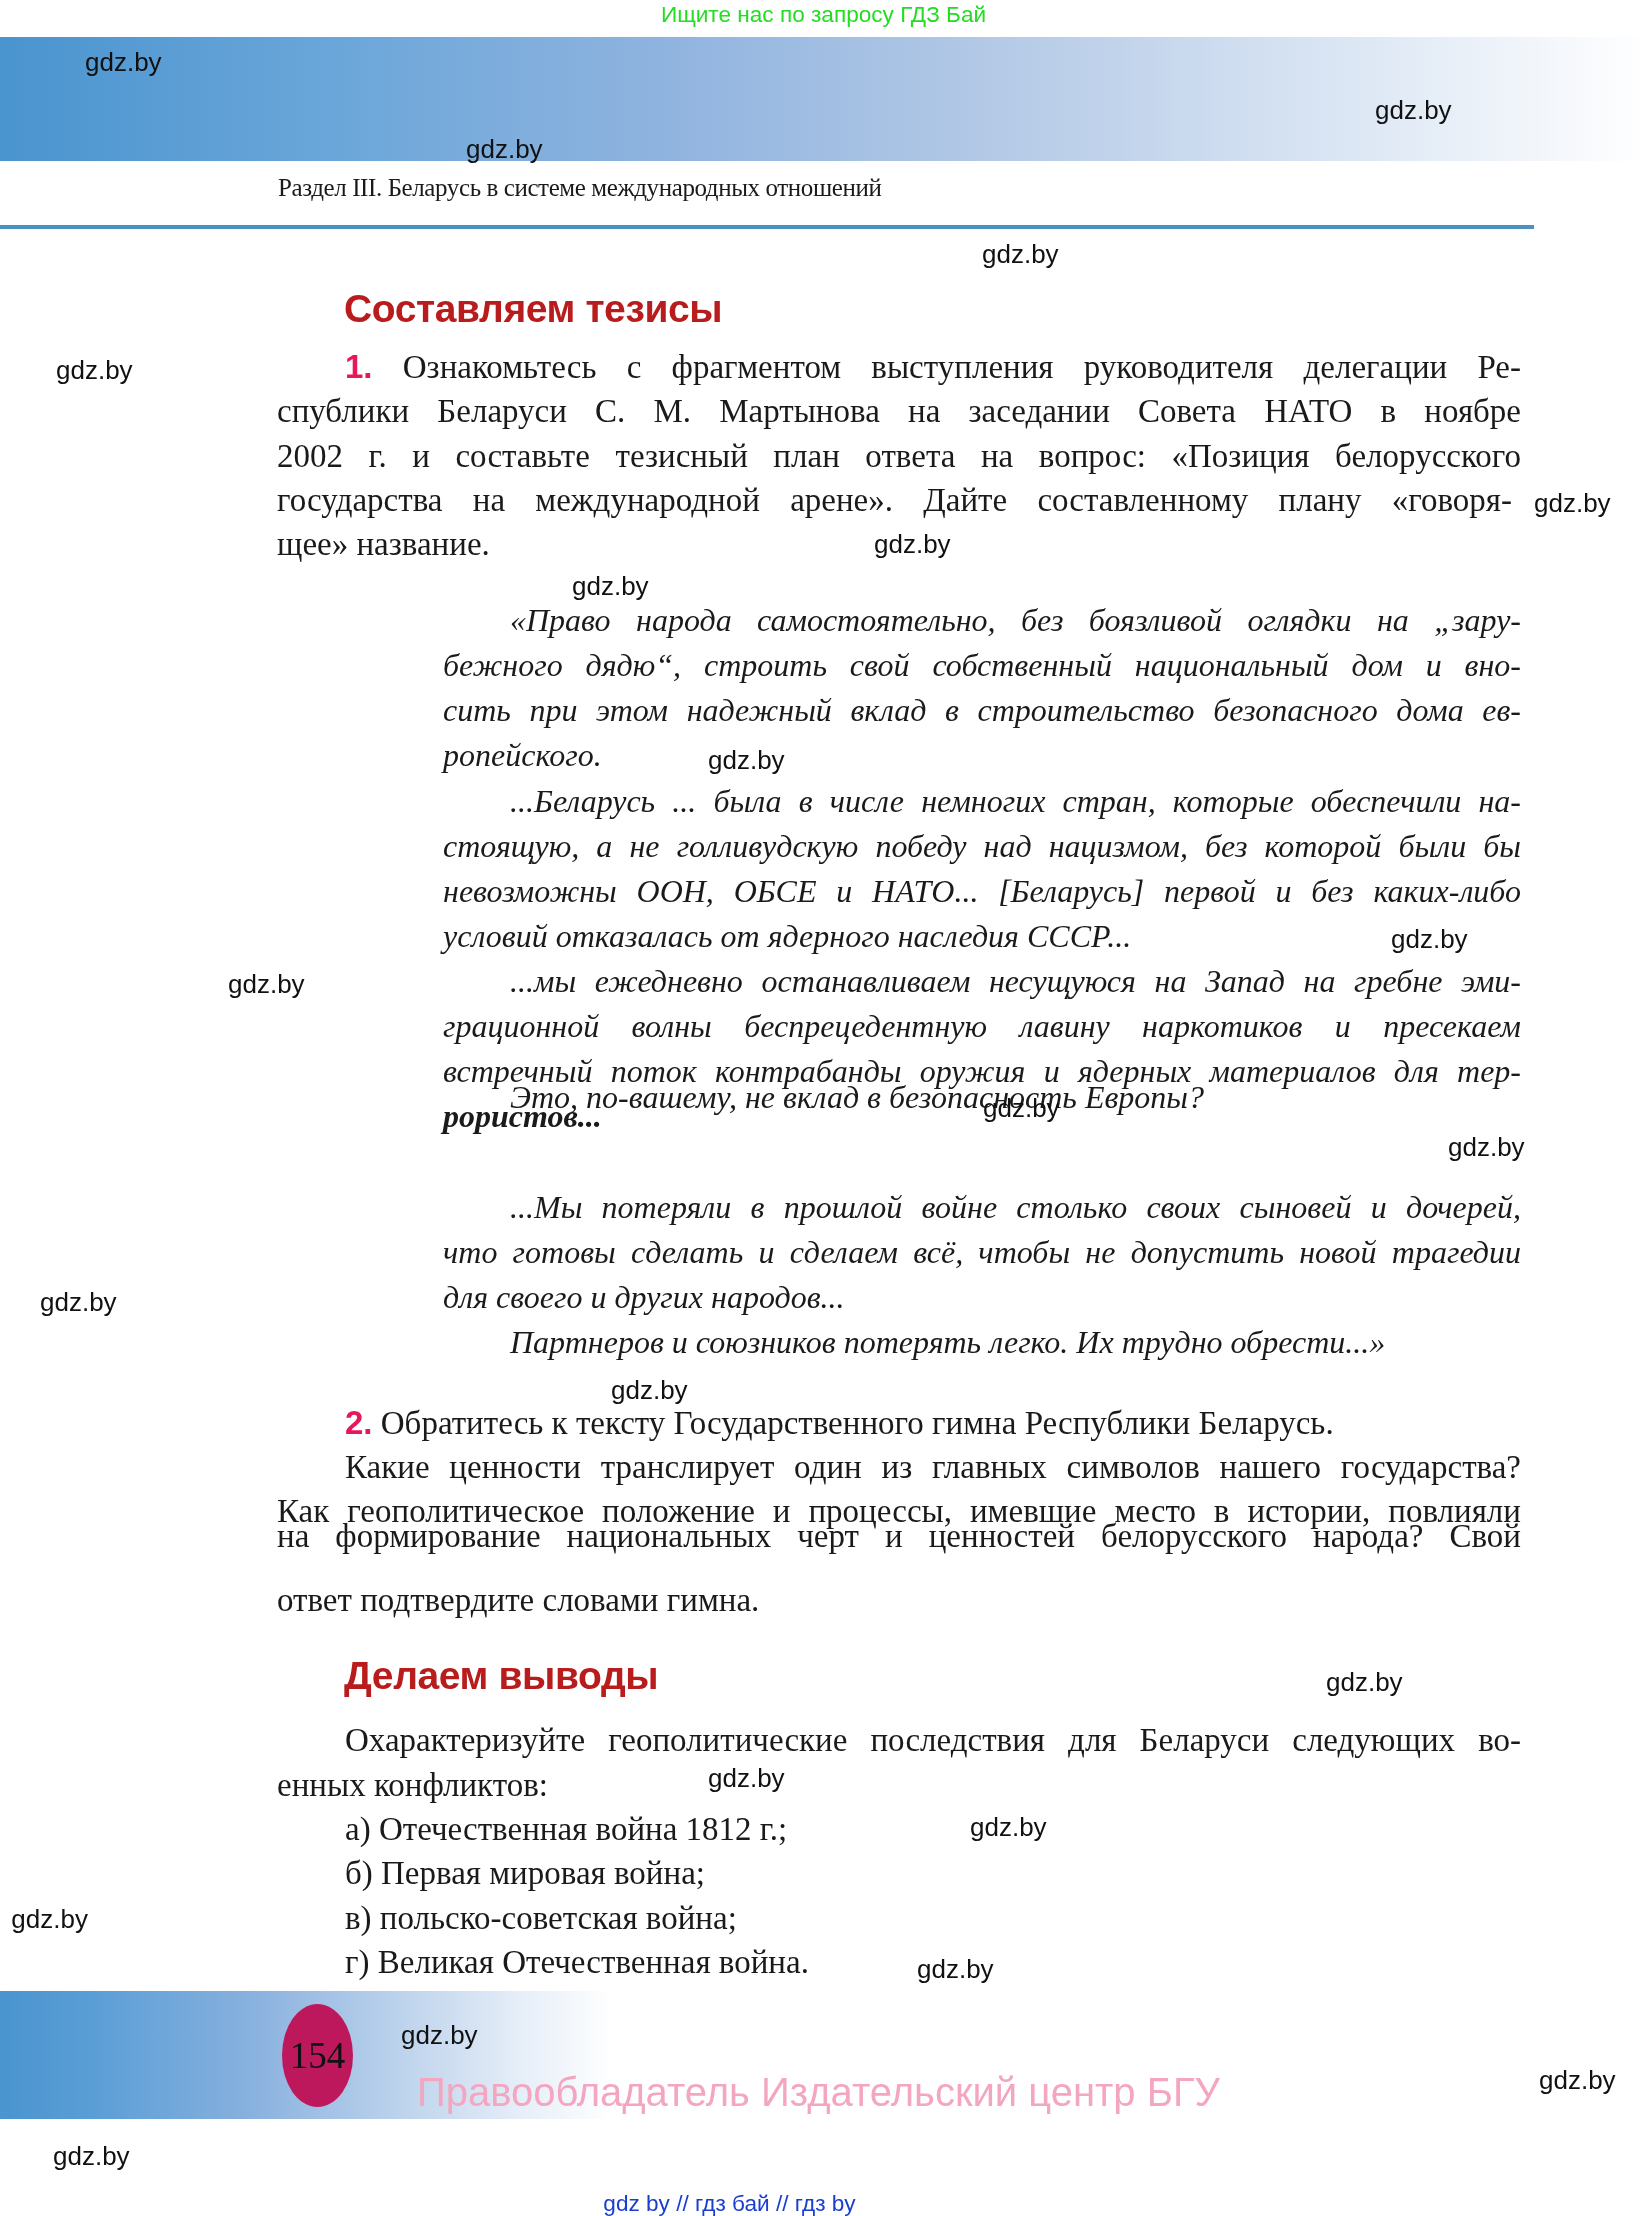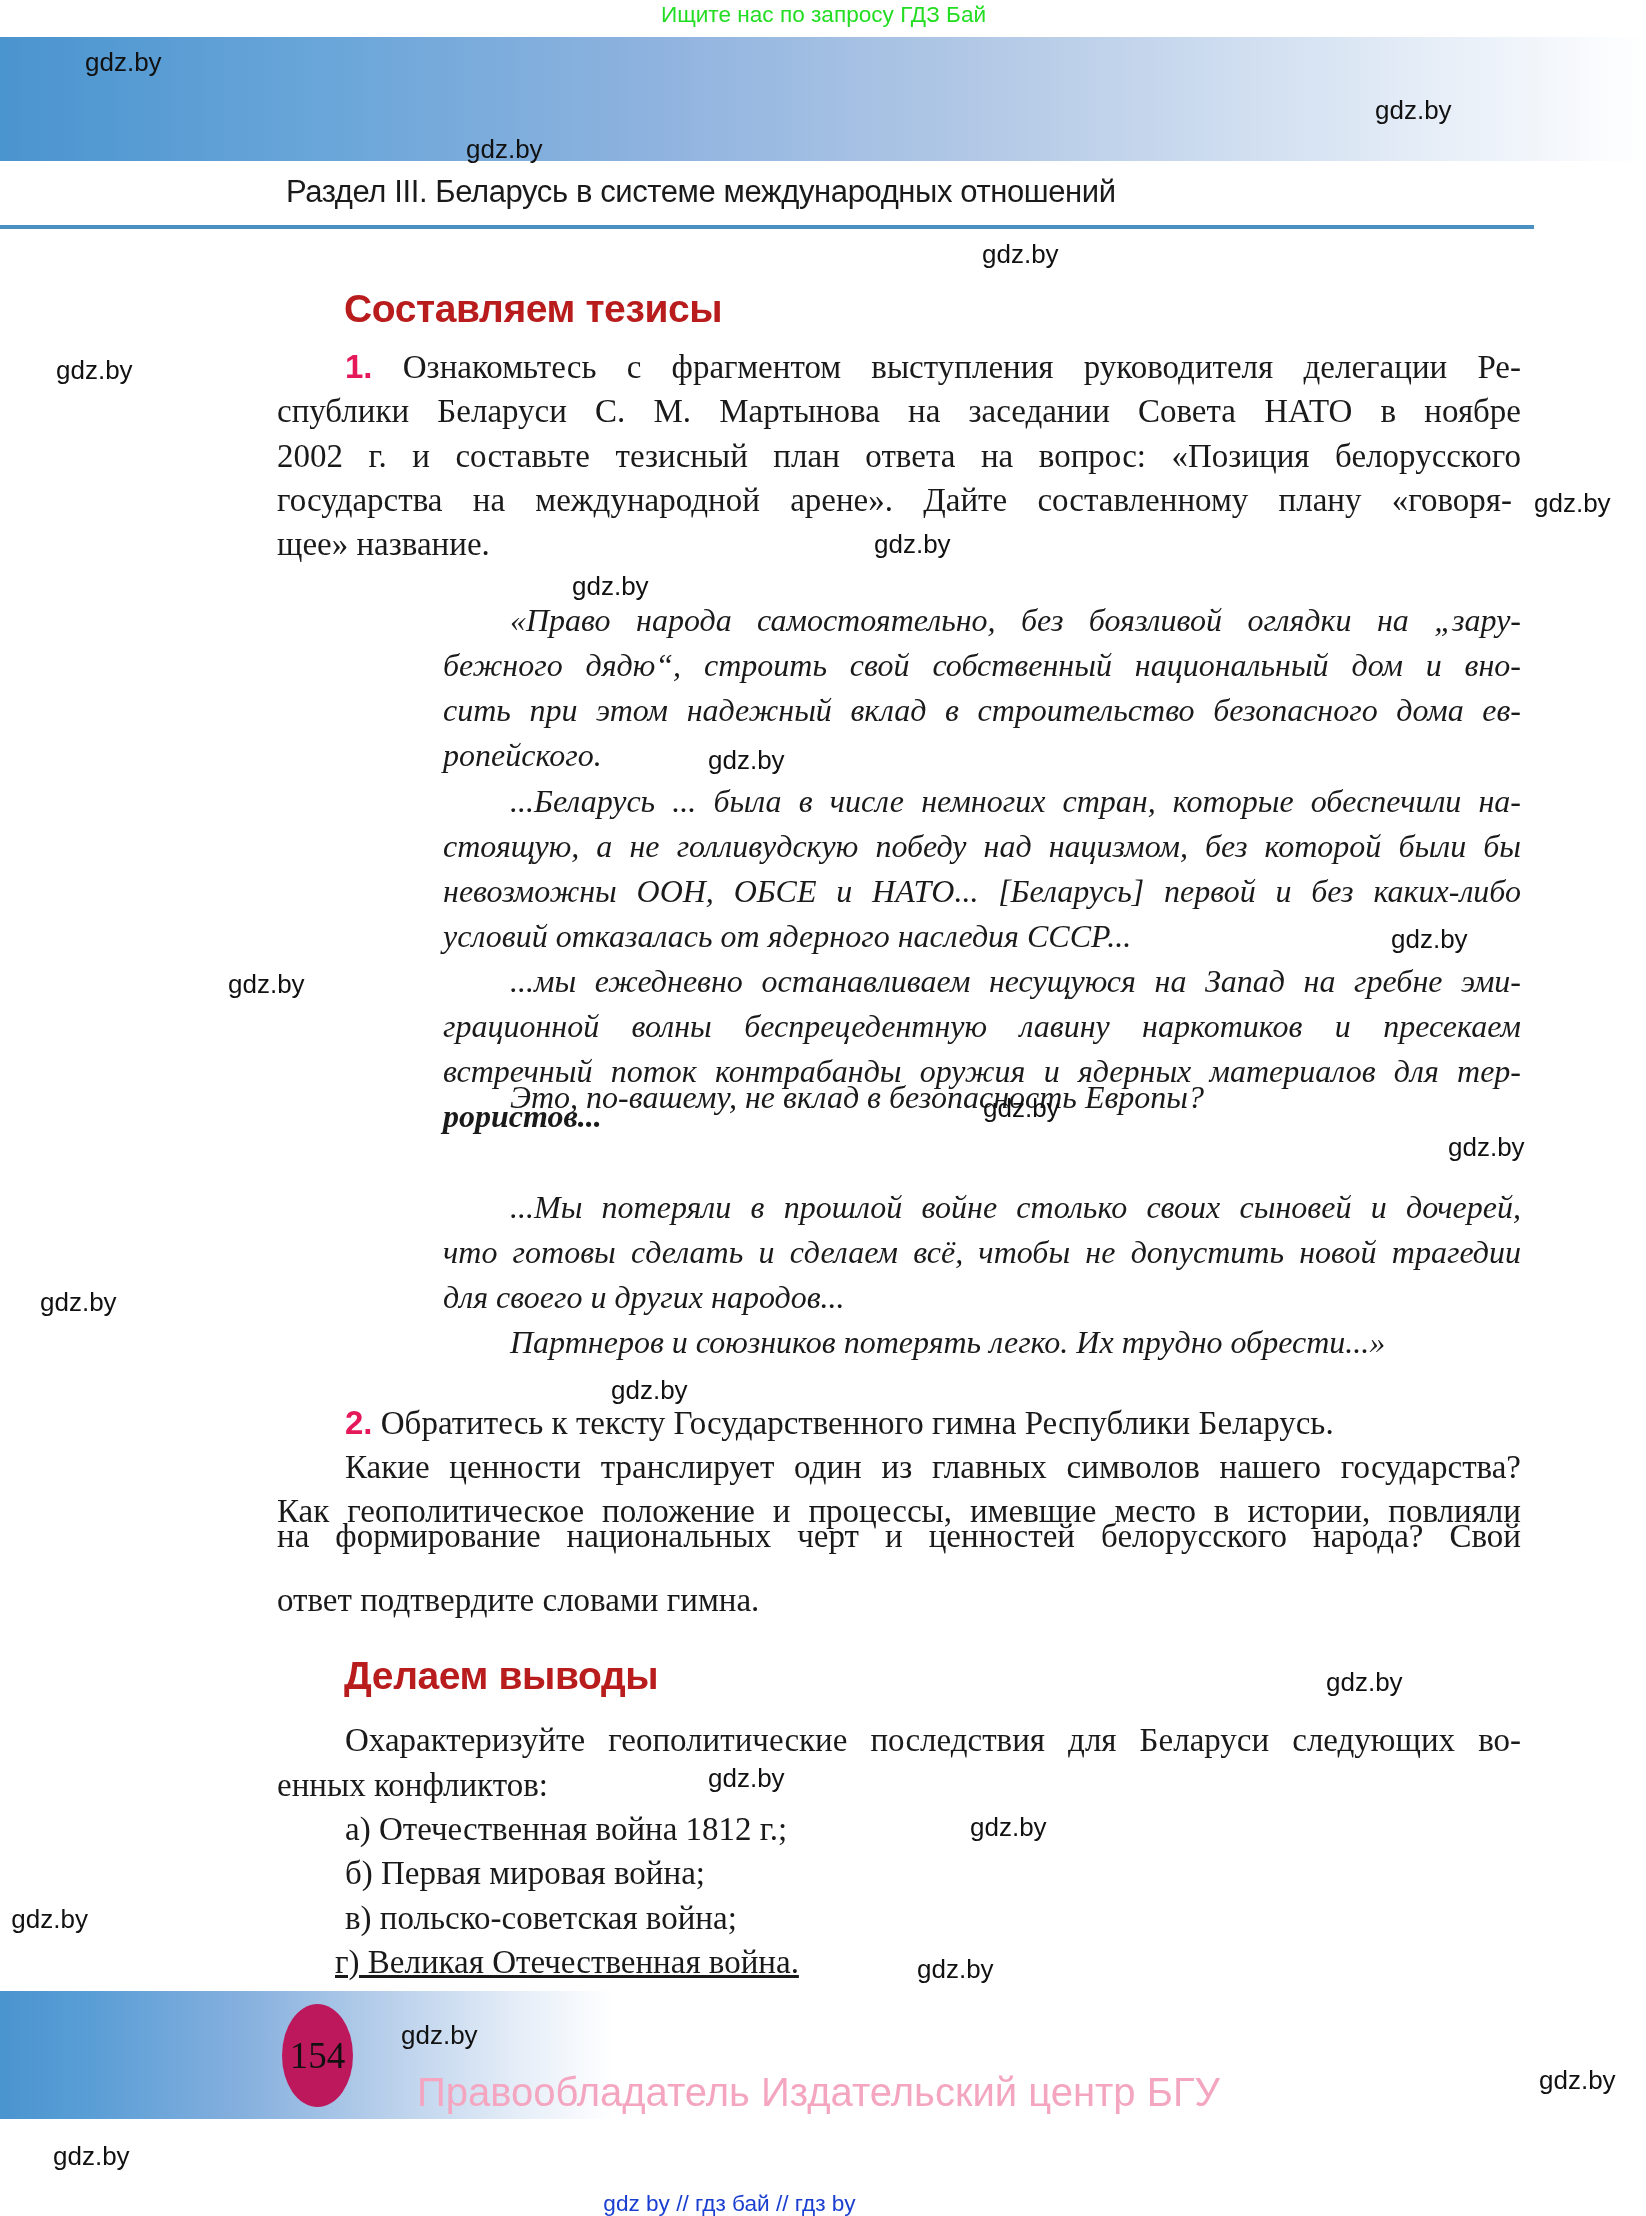--- a/index.html
+++ b/index.html
@@ -1,20 +1,20 @@
 <!DOCTYPE html>
 <html style="font-size:13px"><head>
 <meta charset="utf-8">
 <style>
   html,body{margin:0;padding:0;}
   body{width:1647px;height:2216px;position:relative;background:#ffffff;overflow:hidden;font-family:"Liberation Serif",serif;color:#1a1a1a;}
   .abs{position:absolute;white-space:nowrap;}
   .top-banner-text{left:0;width:1647px;top:1.6px;text-align:center;font-family:"Liberation Sans",sans-serif;font-size:22.6px;color:#22dd22;}
   .header-band{left:0;top:37px;width:1647px;height:124px;background:linear-gradient(to right,#4a94cf 0%,#6aa6d9 20%,#8fb3df 40%,#b3c9e6 60%,#d8e4f3 80%,#ffffff 100%);}
-  .running-head{left:286px;top:174px;font-family:Liberation Sans, sans-serif;font-size:31px;color:#1a1a1a;letter-spacing:-0.4px;}
+  .running-head{left:278px;top:174px;font-family:Liberation Serif, serif;font-size:25px;color:#1a1a1a;letter-spacing:-0.4px;}
   .rule{left:0;top:225px;width:1534px;height:4px;background:#4a90c0;}
   .section-title{font-family:"Liberation Sans",sans-serif;font-weight:bold;font-size:39px;color:#b91c1c;letter-spacing:-0.4px;}
   .num{font-family:"Liberation Sans",sans-serif;font-weight:bold;color:#e5195a;}
   .line{font-size:33px;line-height:44px;height:44px;left:277px;width:1244px;text-align:justify;text-align-last:justify;}
   .line.last{text-align-last:left;}
   .q{font-style:italic;font-size:32px;left:443px;width:1078px;}
   .wm{font-family:"Liberation Sans",sans-serif;font-size:26px;color:#111;}
   .footer-band{left:0;top:1991px;width:613px;height:128px;background:linear-gradient(to right,#4a94cf 0%,#5a9ed6 15%,#86b0de 40%,#bcd2ec 65%,#e6eef8 85%,#ffffff 100%);}
   .page-circle{left:282px;top:2004px;width:71px;height:103px;border-radius:50%;background:#be185d;display:flex;align-items:center;justify-content:center;font-family:"Liberation Serif",serif;font-size:37px;color:#111;}
   .copyright{left:417px;top:2070px;font-family:"Liberation Sans",sans-serif;font-size:40px;color:#f4a6c0;}
@@ -59,21 +59,21 @@
 <div class="abs line" style="top:1489px;">Как геополитическое положение и процессы, имевшие место в истории, повлияли</div>
 <div class="abs line" style="top:1514px;">на формирование национальных черт и ценностей белорусского народа? Свой</div>
 <div class="abs line last" style="top:1578px;">ответ подтвердите словами гимна.</div>
 
 <div class="abs section-title" style="left:344px;top:1654px;">Делаем выводы</div>
 <div class="abs line" style="top:1718px;left:345px;width:1176px;">Охарактеризуйте геополитические последствия для Беларуси следующих во-</div>
 <div class="abs line last" style="top:1763px;">енных конфликтов:</div>
 <div class="abs line last" style="top:1807px;left:345px;width:725px;">а) Отечественная война 1812 г.;</div>
 <div class="abs line last" style="top:1851px;left:345px;width:725px;">б) Первая мировая война;</div>
 <div class="abs line last" style="top:1896px;left:345px;width:725px;">в) польско-советская война;</div>
-<div class="abs line last" style="top:1940px;left:335px;width:725px;text-decoration:underline;">г) Великая Отечественная война.</div>
+<div class="abs line last" style="top:1940px;left:345px;width:725px;">г) Великая Отечественная война.</div>
 
 <div class="abs footer-band"></div>
 <div class="abs page-circle">154</div>
 <div class="abs copyright">Правообладатель Издательский центр БГУ</div>
 <div class="abs footer-links">gdz by  //  гдз бай  //  гдз by</div>
 
 <div class="abs wm" style="left:85px;top:47px;">gdz.by</div>
 <div class="abs wm" style="left:1375px;top:95px;">gdz.by</div>
 <div class="abs wm" style="left:466px;top:134px;">gdz.by</div>
 <div class="abs wm" style="left:982px;top:239px;">gdz.by</div>

